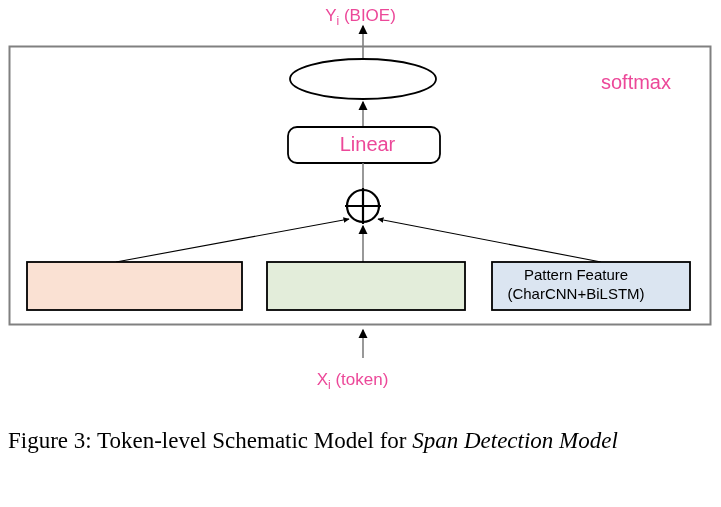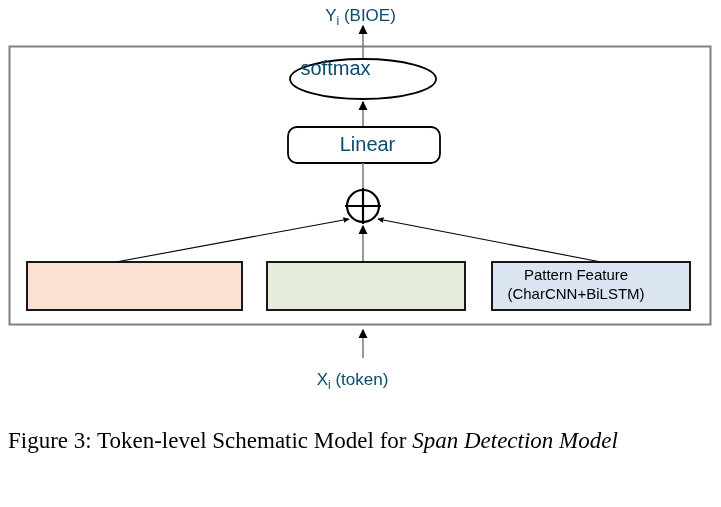--- a/index.html
+++ b/index.html
@@ -26,21 +26,21 @@
   #diagram-svg {
     position: absolute;
     left: 0; top: 0;
     width: 721px;
     height: 400px;
   }
 
   
   .lbl {
     position: absolute;
-    color: #0c4a6e;
+    color: #ec4899;
     white-space: nowrap;
     line-height: 1.15;
   }
 
   .io-label {
     font-size: 17px;
     text-align: center;
   }
   .io-label .sub {
     font-size: 12px;
@@ -50,23 +50,23 @@
   #label-output {
     left: 0; top: 6px;
     width: 721px;
   }
   #label-input {
     left: 0; top: 370px;
     width: 705px;
   }
 
   #label-softmax {
-    left: 0; top: 57px;
+    left: 0; top: 71px;
     width: 671px;
-    text-align: center;
+    text-align: right;
     font-size: 20px;
   }
   #label-linear {
     left: 0; top: 133px;
     width: 721px;
     text-align: center;
     font-size: 20px;
     padding-left: 7px;
   }
 

